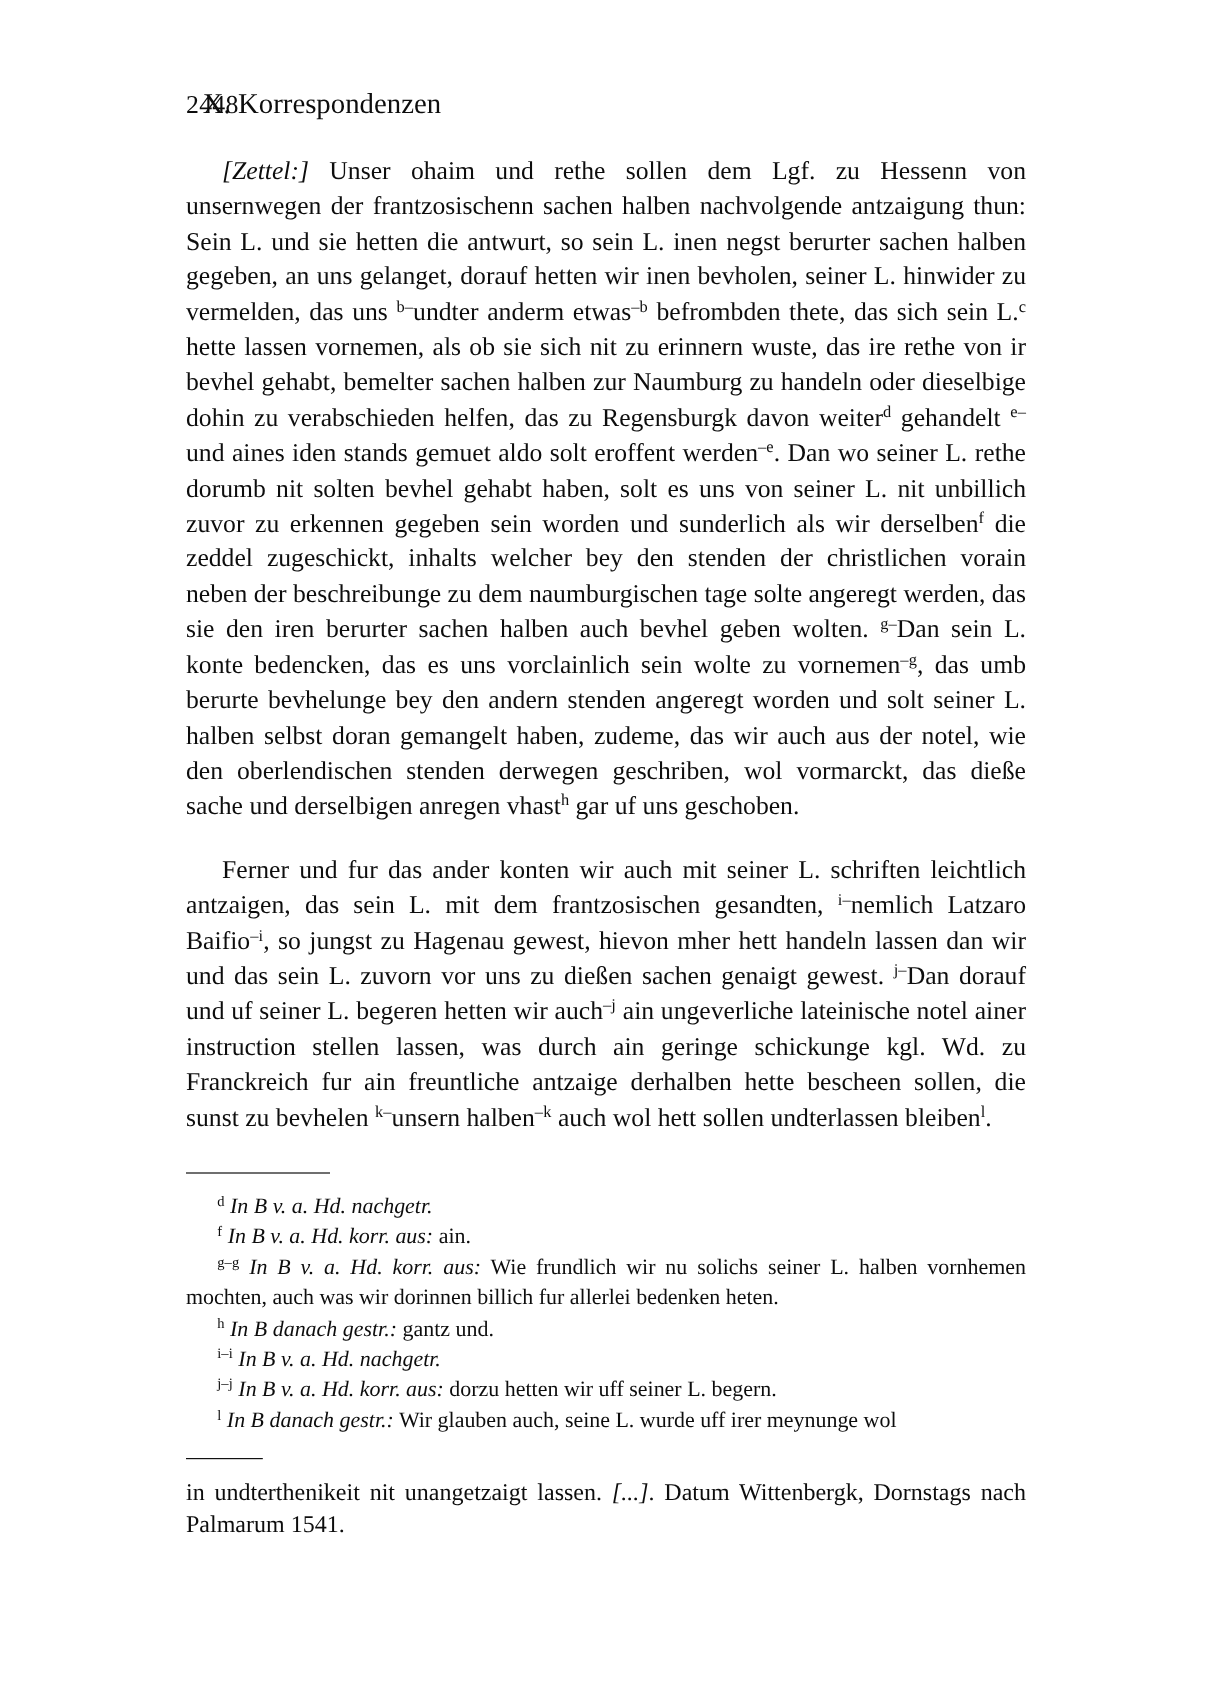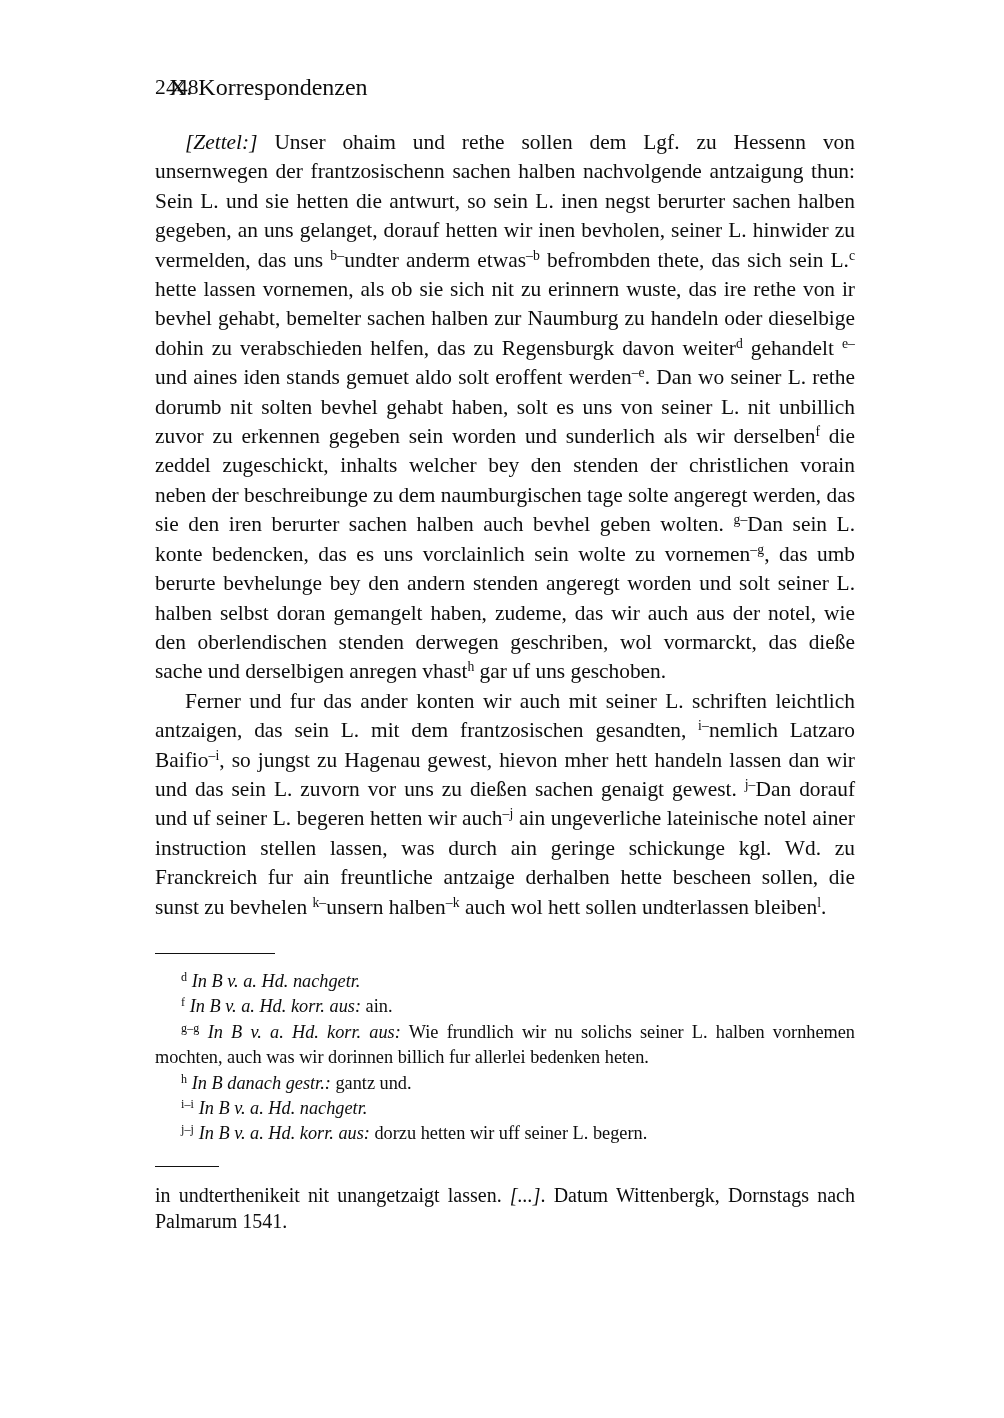--- a/index.html
+++ b/index.html
@@ -60,20 +60,21 @@
     text-justify: inter-word;
     -webkit-hyphens: none;
     hyphens: none;
   }
   .body-block p {
     margin: 0;
     text-indent: 30px;
   }
   .body-block p.cont {
     text-indent: 30px;
+    margin-top: 24px;
   }
   i, .it {
     font-style: italic;
   }
   sup {
     font-size: 0.64em;
     line-height: 0;
     vertical-align: 0.52em;
   }
   .sig {
@@ -154,20 +155,21 @@
       <div class="fn-rule"></div>
     </div>
 
     <div class="footnotes">
         <p class="fn"><span class="marker">d</span> <span class="abbr">In B v. a. Hd. nachgetr.</span></p>
         <p class="fn"><span class="marker">f</span> <span class="abbr">In B v. a. Hd. korr. aus:</span><span class="val"> ain.</span></p>
         <p class="fn"><span class="marker">g–g</span> <span class="abbr">In B v. a. Hd. korr. aus:</span><span class="val"> Wie frundlich wir nu solichs seiner L. halben vornhemen mochten, auch was wir dorinnen billich fur allerlei bedenken heten.</span></p>
         <p class="fn"><span class="marker">h</span> <span class="abbr">In B danach gestr.:</span><span class="val"> gantz und.</span></p>
         <p class="fn"><span class="marker">i–i</span> <span class="abbr">In B v. a. Hd. nachgetr.</span></p>
         <p class="fn"><span class="marker">j–j</span> <span class="abbr">In B v. a. Hd. korr. aus:</span><span class="val"> dorzu hetten wir uff seiner L. begern.</span></p>
+        <p class="fn"><span class="marker">l</span> <span class="abbr">In B danach gestr.:</span><span class="val"> Wir glauben auch, seine L. wurde uff irer meynunge wol</span></p>
       </div>
 
     <div class="tail-rule-wrap">
       <div class="tail-rule"></div>
     </div>
 
     <p class="tail">in undterthenikeit nit unangetzaigt lassen. <i>[...]</i>. Datum Wittenbergk, Dornstags nach Palmarum 1541.</p>
 
   </div>
 </div>

